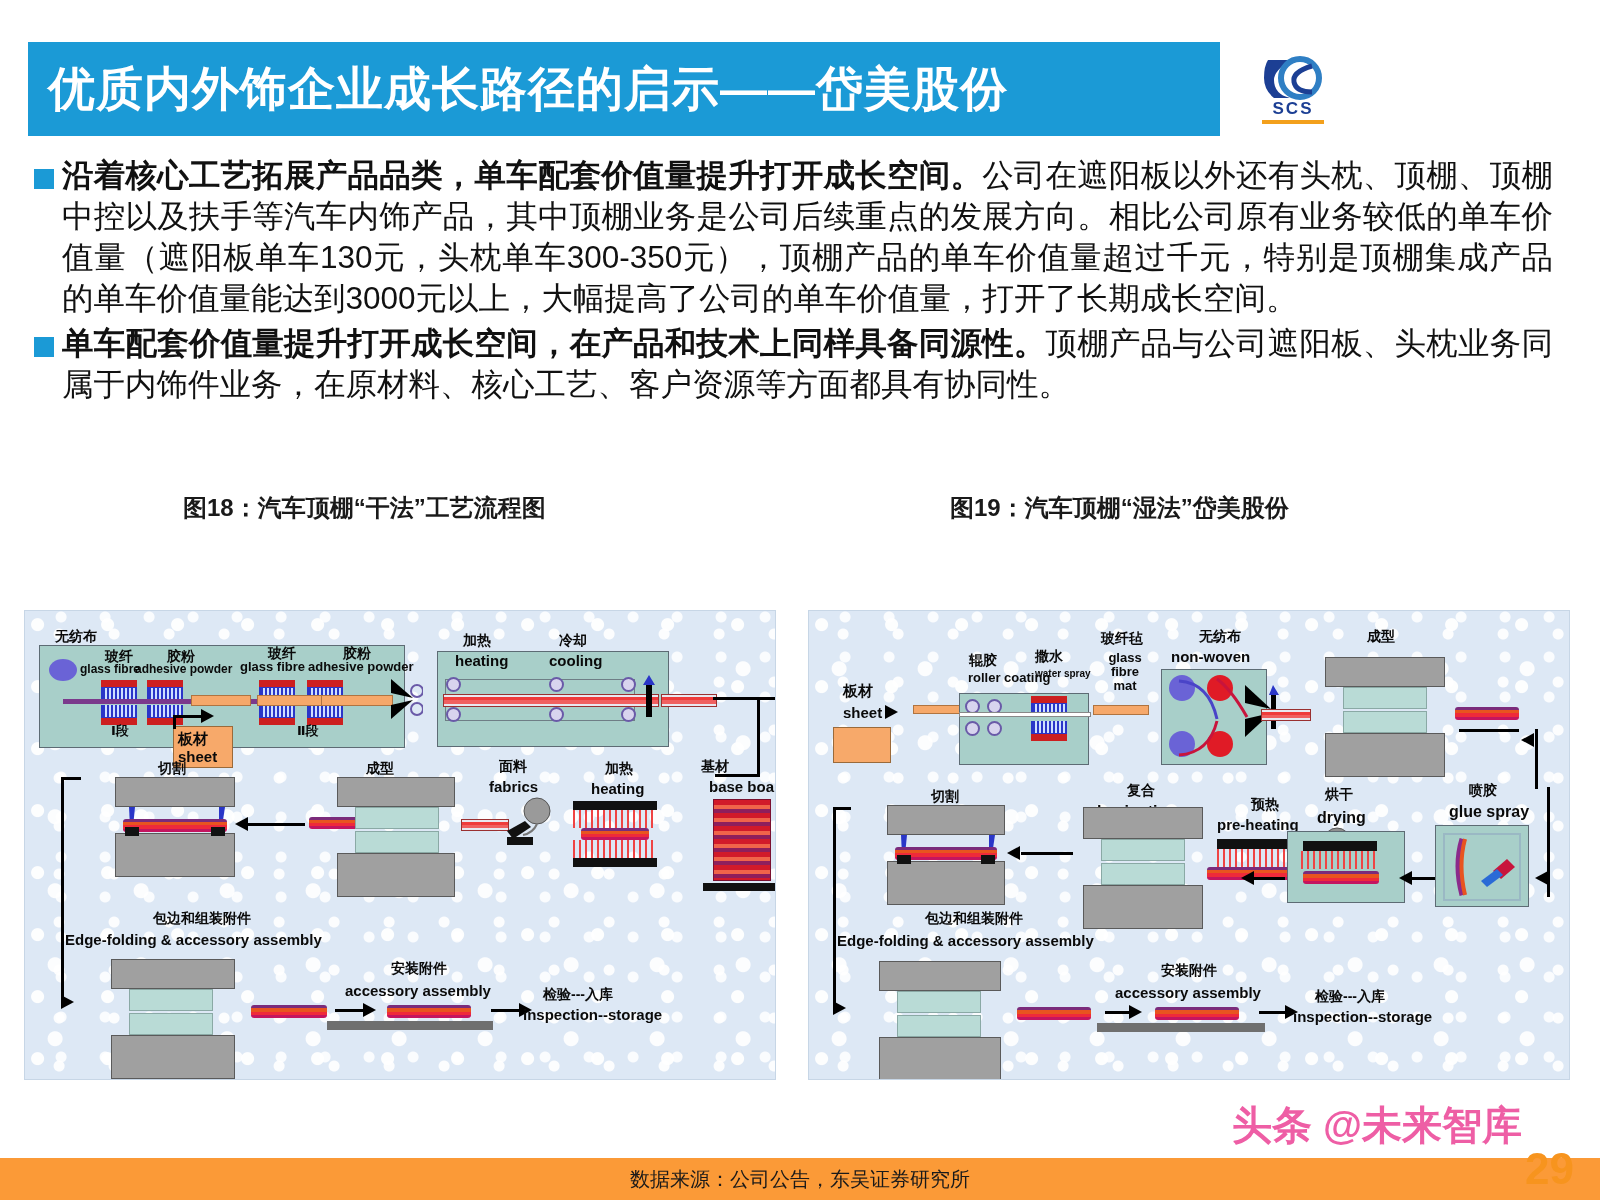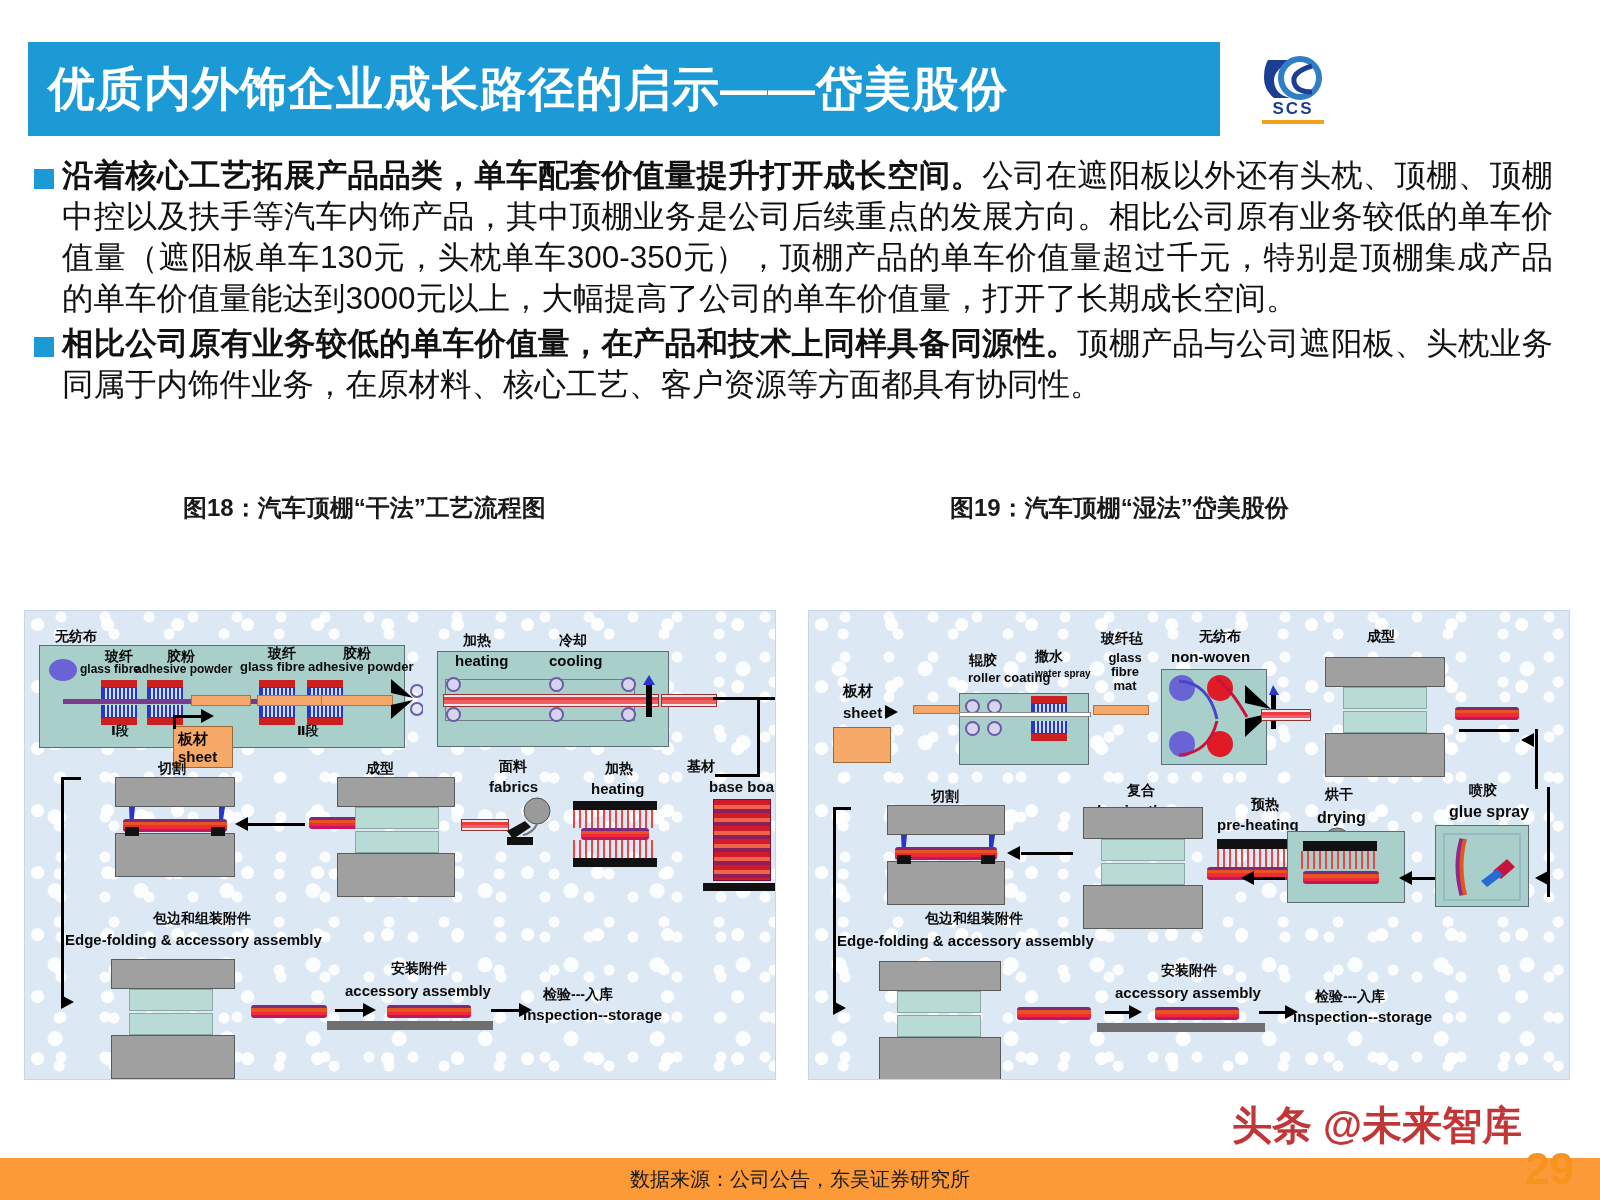--- a/index.html
+++ b/index.html
@@ -140,21 +140,21 @@
   }
   .baseboard {
     position: absolute;
     background: repeating-linear-gradient(#d11a2a 0 5px, #f0644a 5px 9px, #8e1f5c 9px 13px);
     border: 1px solid #7a1030;
   }
 
   
   .watermark {
     position: absolute; left: 1232px; top: 1098px;
-    font-size: 40px; font-weight: bold; color: #b91c1c; opacity: .88;
+    font-size: 40px; font-weight: bold; color: #ec4899; opacity: .88;
     white-space: nowrap;
   }
   .footer-bar {
     position: absolute; left: 0; top: 1158px; width: 1600px; height: 42px;
     background: #fb9a37;
   }
   .footer-src {
     position: absolute; left: 0; top: 1158px; width: 1600px; height: 42px;
     display: flex; align-items: center; justify-content: center;
     font-size: 20px; color: #1a1a1a; font-weight: 500;
@@ -186,21 +186,21 @@
 <div class="content">
   <div class="para">
     <div class="bullet"></div>
     <div class="ptext">
       <b>沿着核心工艺拓展产品品类，单车配套价值量提升打开成长空间。</b><span>公司在遮阳板以外还有头枕、顶棚、顶棚中控以及扶手等汽车内饰产品，其中顶棚业务是公司后续重点的发展方向。相比公司原有业务较低的单车价值量（遮阳板单车130元，头枕单车300-350元），顶棚产品的单车价值量超过千元，特别是顶棚集成产品的单车价值量能达到3000元以上，大幅提高了公司的单车价值量，打开了长期成长空间。</span>
     </div>
   </div>
   <div class="para">
     <div class="bullet"></div>
     <div class="ptext">
-      <b>相比公司原有业务较低的单车价值量，在产品和技术上同样具备同源性。</b><span>顶棚产品与公司遮阳板、头枕业务同属于内饰件业务，在原材料、核心工艺、客户资源等方面都具有协同性。</span>
+      <b>单车配套价值量提升打开成长空间，在产品和技术上同样具备同源性。</b><span>顶棚产品与公司遮阳板、头枕业务同属于内饰件业务，在原材料、核心工艺、客户资源等方面都具有协同性。</span>
     </div>
   </div>
 </div>
 
 <div class="captions">
   <div class="cap left">图18：汽车顶棚“干法”工艺流程图</div>
   <div class="cap right">图19：汽车顶棚“湿法”岱美股份</div>
 </div>
 
 <div class="figure fig-left">
@@ -313,21 +313,21 @@
   </svg>
 
   <div class="lbl" style="left:580px; top:150px;">加热</div>
   <div class="lbl" style="left:566px; top:170px; font-size:15px;">heating</div>
   <div class="blackbar" style="left:548px; top:190px; width:84px; height:9px;"></div>
   <div class="heatbank" style="left:548px; top:199px; width:84px; height:18px;"></div>
   <div class="strip" style="left:556px; top:217px; width:68px; height:12px;"></div>
   <div class="heatbank" style="left:548px; top:229px; width:84px; height:18px;"></div>
   <div class="blackbar" style="left:548px; top:247px; width:84px; height:9px;"></div>
 
-  <div class="lbl" style="left:662px; top:148px;">基材</div>
+  <div class="lbl" style="left:676px; top:148px;">基材</div>
   <div class="lbl" style="left:684px; top:168px; font-size:15px;">base board</div>
   <div class="baseboard" style="left:688px; top:188px; width:58px; height:82px;"></div>
   <div class="blackbar" style="left:678px; top:272px; width:78px; height:8px;"></div>
 
   <div class="vline" style="left:36px; top:166px; height:224px;"></div>
   <div class="hline" style="left:36px; top:166px; width:20px;"></div>
   <div class="arrow-r" style="left:36px; top:384px;"></div>
 
   <div class="lbl" style="left:128px; top:300px;">包边和组装附件</div>
   <div class="lbl" style="left:40px; top:321px; font-size:15px;">Edge-folding &amp; accessory assembly</div>

